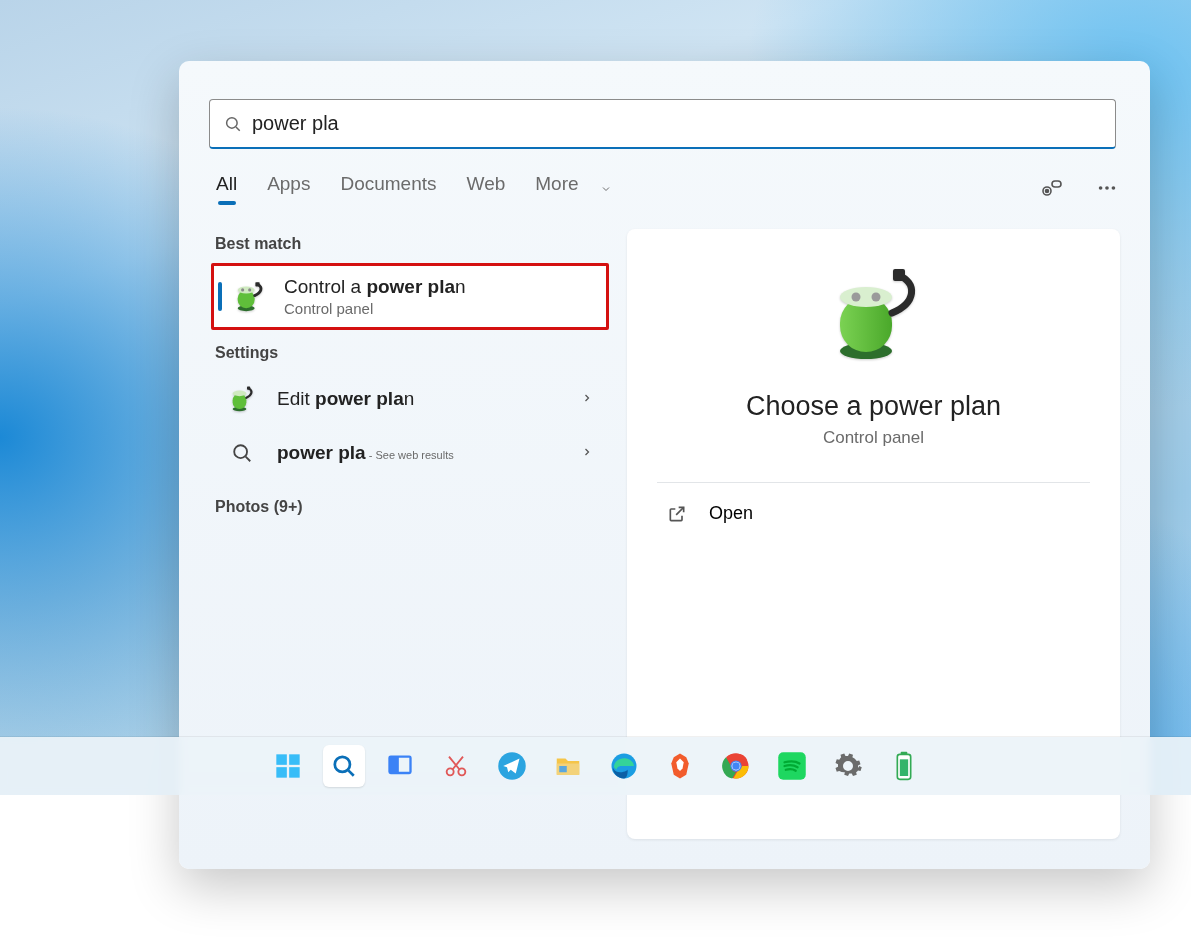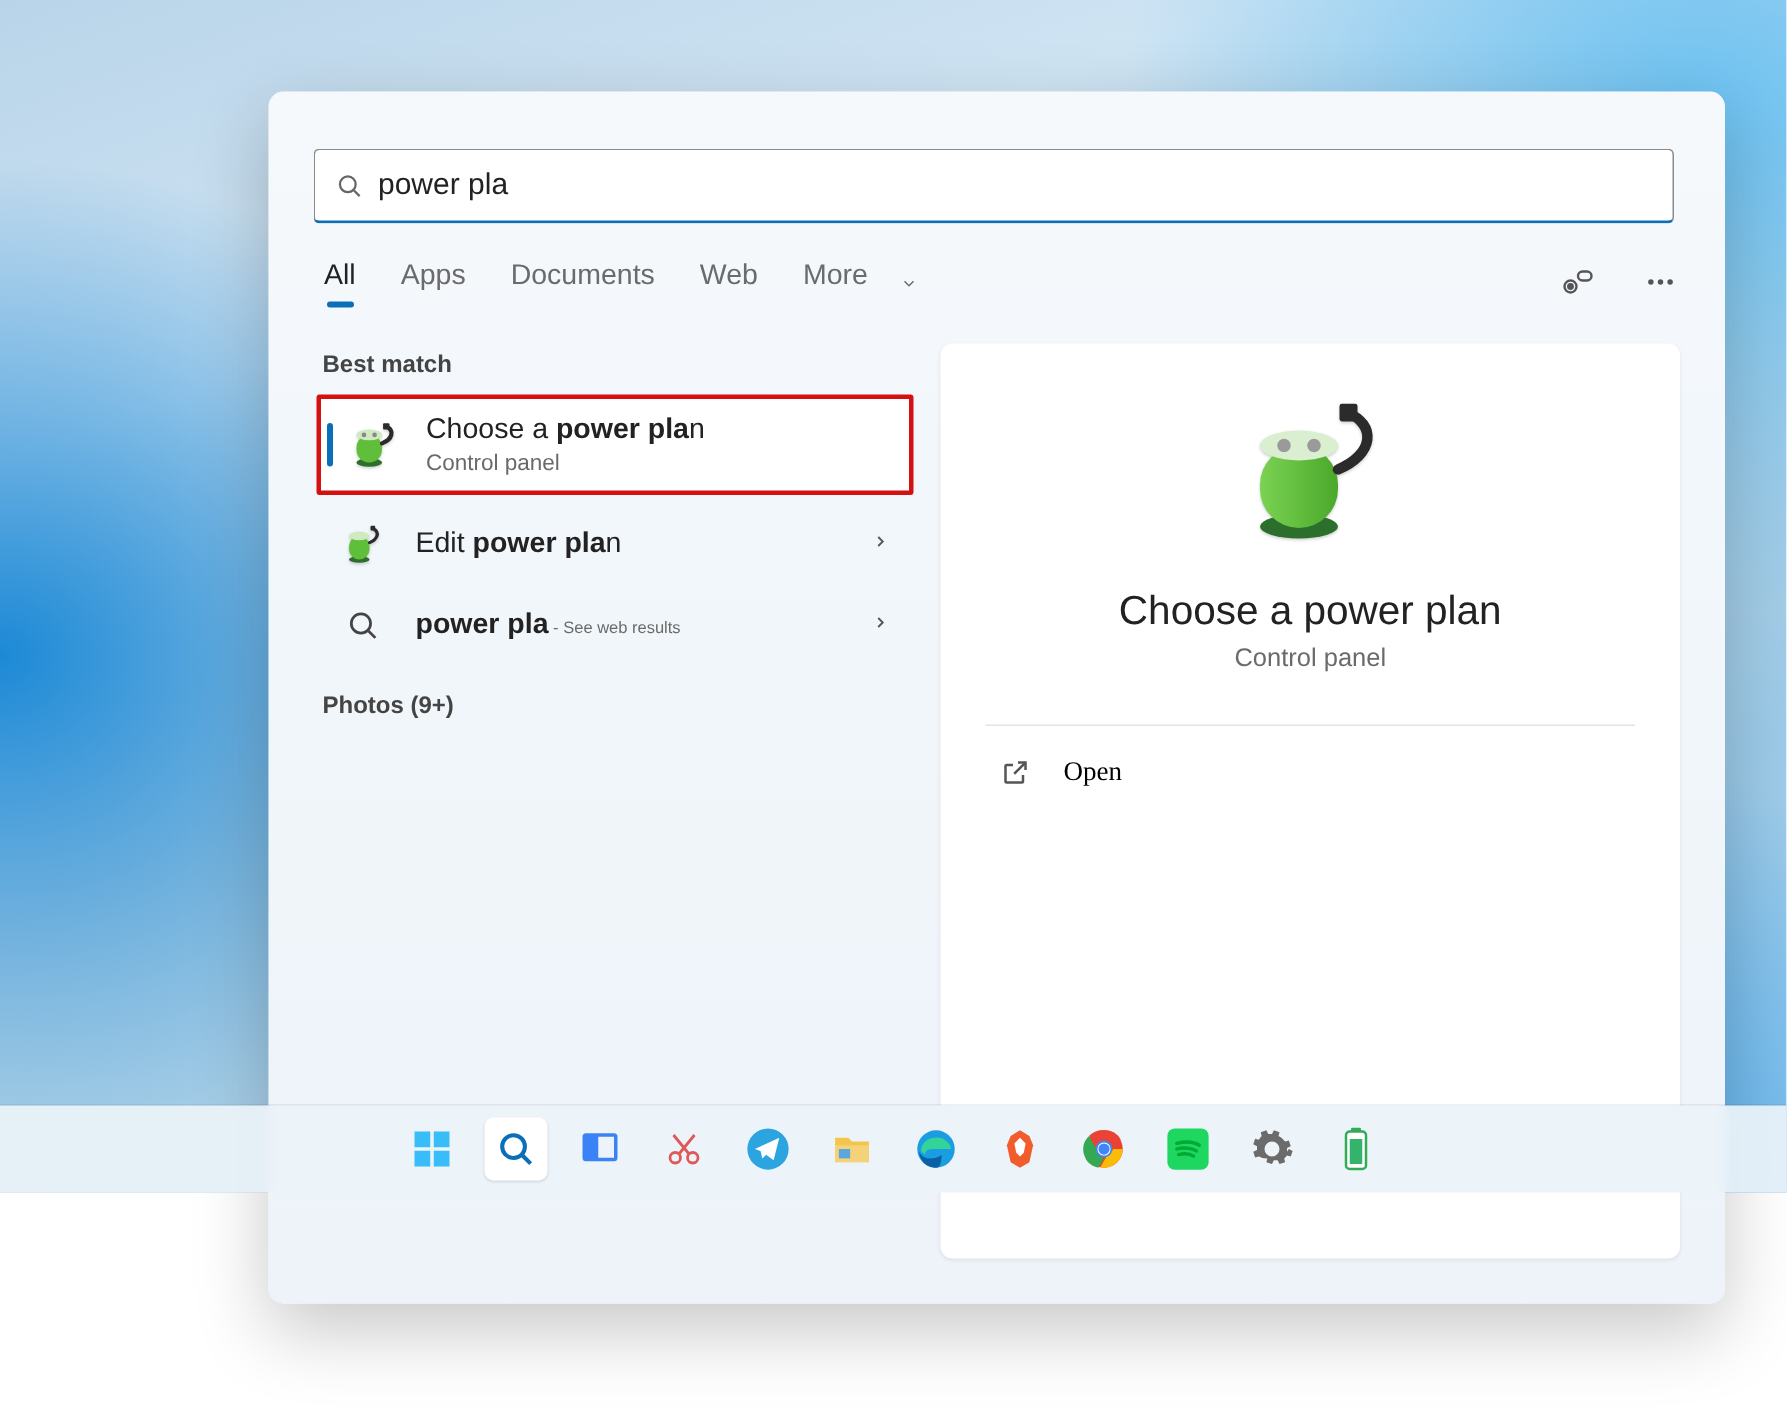--- a/index.html
+++ b/index.html
@@ -75,21 +75,21 @@
 
   .settings-item { margin-top: 6px; }
   .web-item .result-title { display: inline; }
   .web-suffix { color: #6a6a6a; font-size: 11px; }
 
   .right-icon { display: block; margin: 0 auto; width: 104px; }
   .right-title { text-align: center; font-size: 27px; color: #222; margin-top: 18px; }
   .right-sub { text-align: center; font-size: 17px; color: #6a6a6a; margin-top: 6px; }
   .divider { margin: 34px 30px 0 30px; height: 1px; background: #e2e5e8; }
   .open-row {
-    display: flex; align-items: center; gap: 22px; padding: 20px 40px; cursor: pointer; font-size: 18px; font-family: Liberation Serif, serif;
+    display: flex; align-items: center; gap: 22px; padding: 20px 40px; cursor: pointer; font-size: 18px;
   }
   .open-row svg { width: 20px; height: 20px; stroke: #555; }
 
   .taskbar {
     position: absolute; bottom: 0; left: 0; right: 0; height: 58px;
     background: rgba(236,243,249,.92); backdrop-filter: blur(4px);
     display: flex; align-items: center; justify-content: center; gap: 14px;
     box-shadow: 0 -1px 0 rgba(0,0,0,.06);
   }
   .tb-btn { width: 42px; height: 42px; border-radius: 6px; display: inline-flex; align-items:center; justify-content:center; cursor:pointer; }
@@ -152,26 +152,27 @@
               <rect x="8" y="14" width="24" height="26" rx="12" fill="#5fbf3a"></rect>
               <ellipse cx="20" cy="14" rx="12" ry="5" fill="#cfeac0"></ellipse>
               <circle cx="15" cy="14" r="2.2" fill="#888"></circle>
                 <circle cx="25" cy="14" r="2.2" fill="#888"></circle>
               <path d="M32 22 C42 18 44 10 36 6" stroke="#2b2b2b" stroke-width="4" fill="none" stroke-linecap="round"></path>
               <rect x="33" y="3" width="6" height="6" rx="1" fill="#2b2b2b"></rect>
             </svg>
           </span>
           <div class="result-text">
             <div class="result-title">
-              <span>Choose a </span><b>power pla</b><span>n</span>
+              <span>Control a </span><b>power pla</b><span>n</span>
             </div>
             <div class="result-sub">Control panel</div>
           </div>
         </div>
 
+        <div class="sect-label" style="margin-top:14px">Settings</div>
 
         <div class="result-item settings-item">
           <span class="result-icon">
             <svg class="battery-svg" viewBox="0 0 48 48" width="30" height="30">
               <ellipse cx="20" cy="40" rx="11" ry="3.5" fill="#2c6e2c"></ellipse>
               <rect x="9" y="15" width="22" height="25" rx="11" fill="#5fbf3a"></rect>
               <ellipse cx="20" cy="15" rx="11" ry="4.5" fill="#cfeac0"></ellipse>
               <path d="M31 22 C40 18 42 11 35 7" stroke="#2b2b2b" stroke-width="3.5" fill="none" stroke-linecap="round"></path>
               <rect x="32" y="4" width="5" height="5" rx="1" fill="#2b2b2b"></rect>
             </svg>

